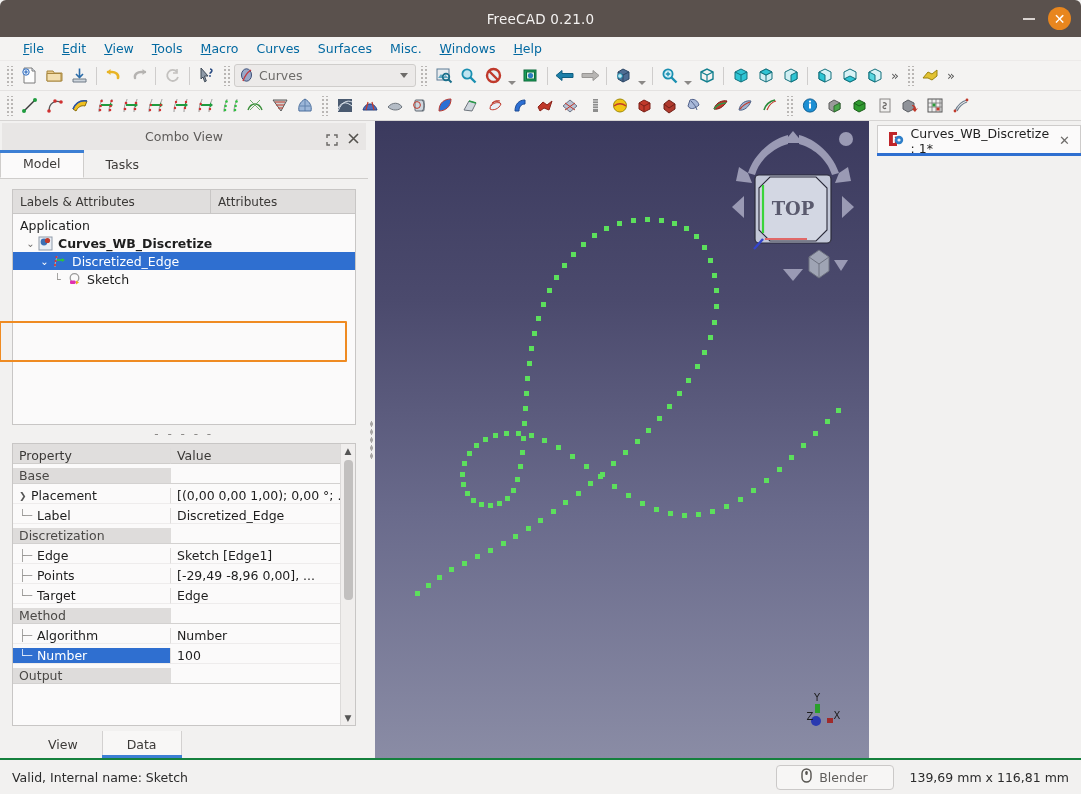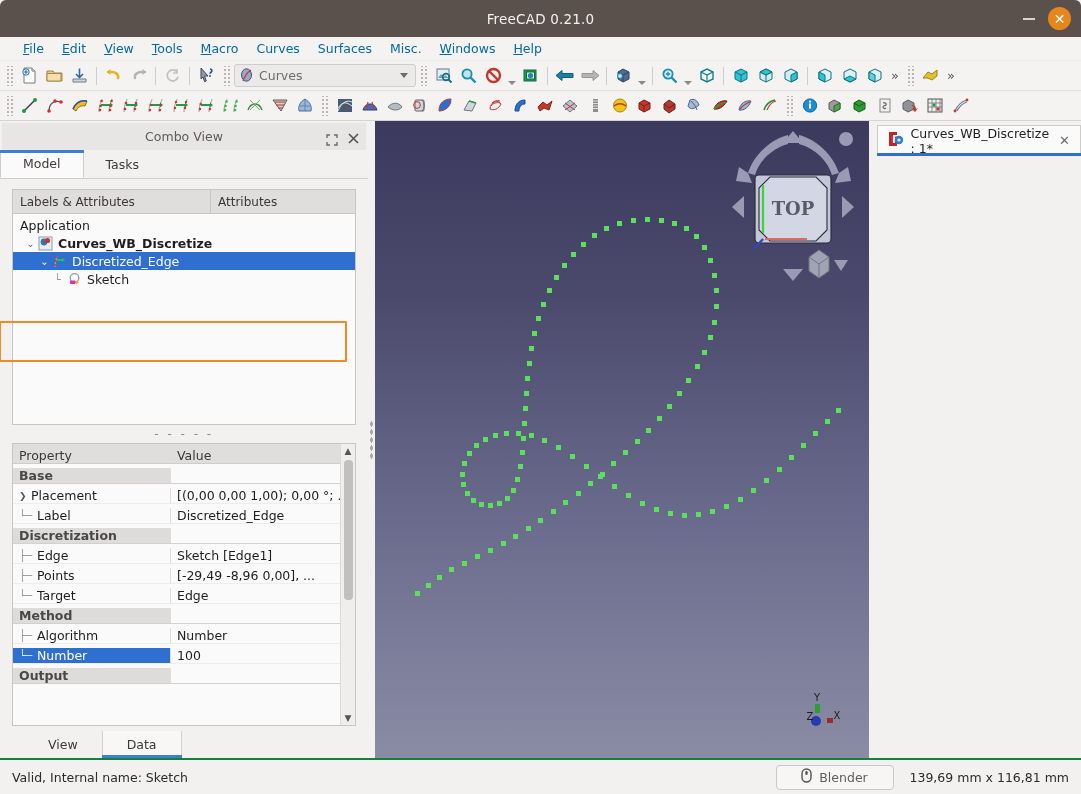--- a/index.html
+++ b/index.html
@@ -122,21 +122,21 @@
   
   .propwrap { margin:0 12px 0 12px; border:1px solid #c8c6c5; background:#fbfafa; flex:1; display:flex; min-height:0; }
   .propgrid { flex:1; display:flex; flex-direction:column; overflow:hidden; }
   .prow { display:flex; height:20px; font-size:12.5px; align-items:flex-end; flex:0 0 20px; }
   .prow .pname { width:158px; flex:0 0 158px; display:flex; align-items:center; padding-left:6px; color:#1d1d1d;
                  border-right:1px solid #dedcdb; border-bottom:1px solid #eeecec; background:#fbfafa; }
   .prow .pval  { flex:1; display:flex; align-items:center; padding-left:6px; color:#1d1d1d; overflow:hidden;
                  white-space:nowrap; border-bottom:1px solid #eeecec; background:#fbfafa;}
   .prow.hdr { background:#e0dedd; }
   .prow.hdr .pname, .prow.hdr .pval { background:#e0dedd; font-weight:normal; color:#3a3836; border-bottom:1px solid #cfcdcb;}
-  .prow.group .pname, .prow.group .pval { background:#dedcdb; font-weight:bold; color:#4a4846; border-right:none; border-bottom:1px solid #d3d1d0;}
+  .prow.group .pname, .prow.group .pval { background:#dedcdb; font-weight:normal; color:#4a4846; border-right:none; border-bottom:1px solid #d3d1d0;}
   .prow.group .pname { width:158px; }
   .prow.sel .pname { background:#2f6fd0; color:#fff; }
   .treeline { display:inline-block; width:18px; color:#9a9896; font-size:11px; }
   .exparrow { display:inline-block; width:12px; color:#555; font-size:9px; }
   .highlight-box {
     position:absolute; border:2px solid #ef8b22; pointer-events:none; border-radius:1px;
   }
   .pscroll { width:15px; flex:0 0 15px; background:#f0eeed; border-left:1px solid #dcdad9; position:relative; }
   .pscroll .up, .pscroll .down { height:14px; display:flex;align-items:center;justify-content:center;font-size:9px;color:#555; cursor:pointer;}
   .pscroll .thumb { position:absolute; left:3px; width:9px; top:16px; height:140px; background:#c2c0bf; border-radius:4px;}

